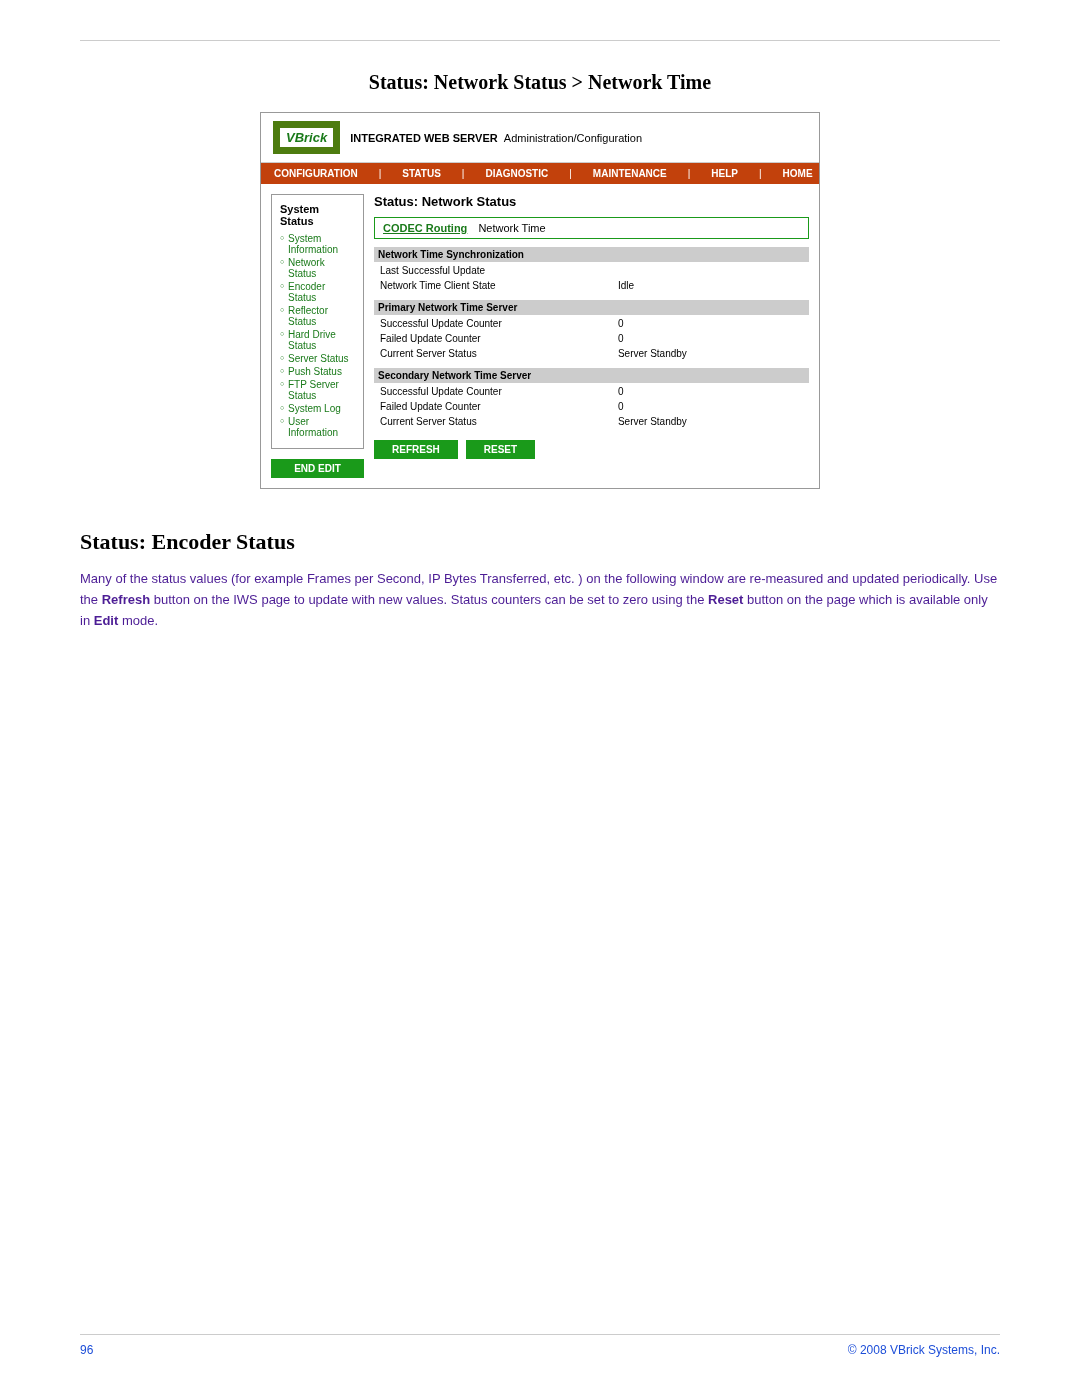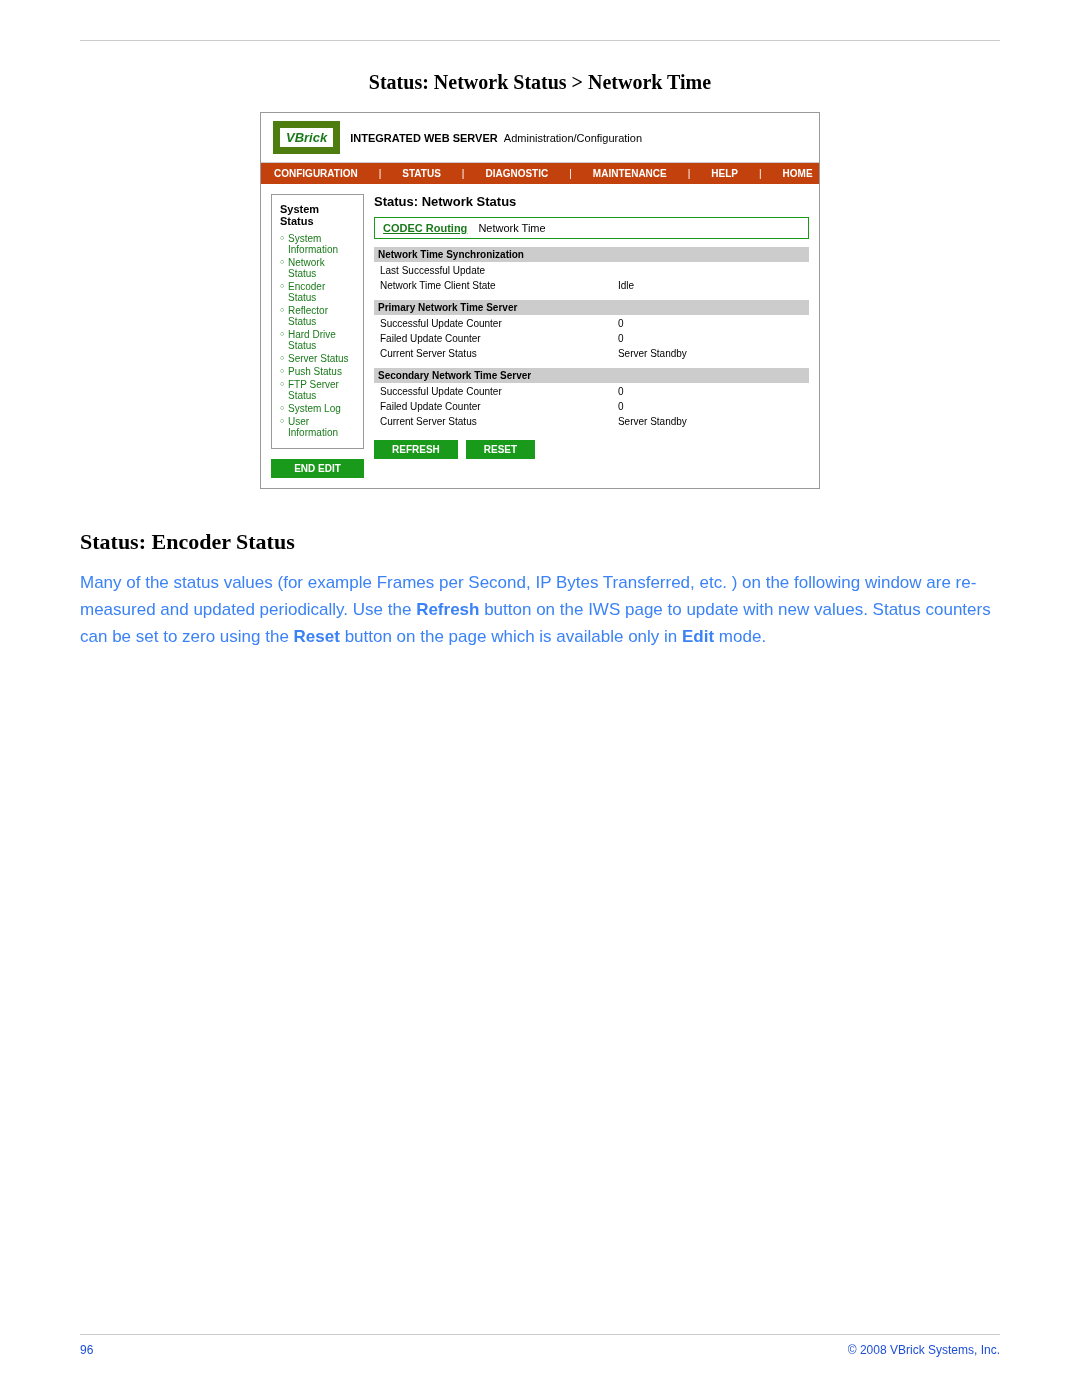--- a/index.html
+++ b/index.html
@@ -184,23 +184,23 @@
     .encoder-section {
       margin-top: 10px;
     }
     .encoder-heading {
       font-size: 22px;
       font-weight: bold;
       font-family: Georgia, serif;
       margin-bottom: 14px;
     }
     .encoder-body {
-      font-size: 17px;
+      font-size: 13px;
       line-height: 1.6;
-      color: #3b82f6;
+      color: #4c1d95;
     }
     
     .page-footer {
       position: absolute;
       bottom: 40px;
       left: 80px;
       right: 80px;
       display: flex;
       justify-content: space-between;
       font-size: 12px;

